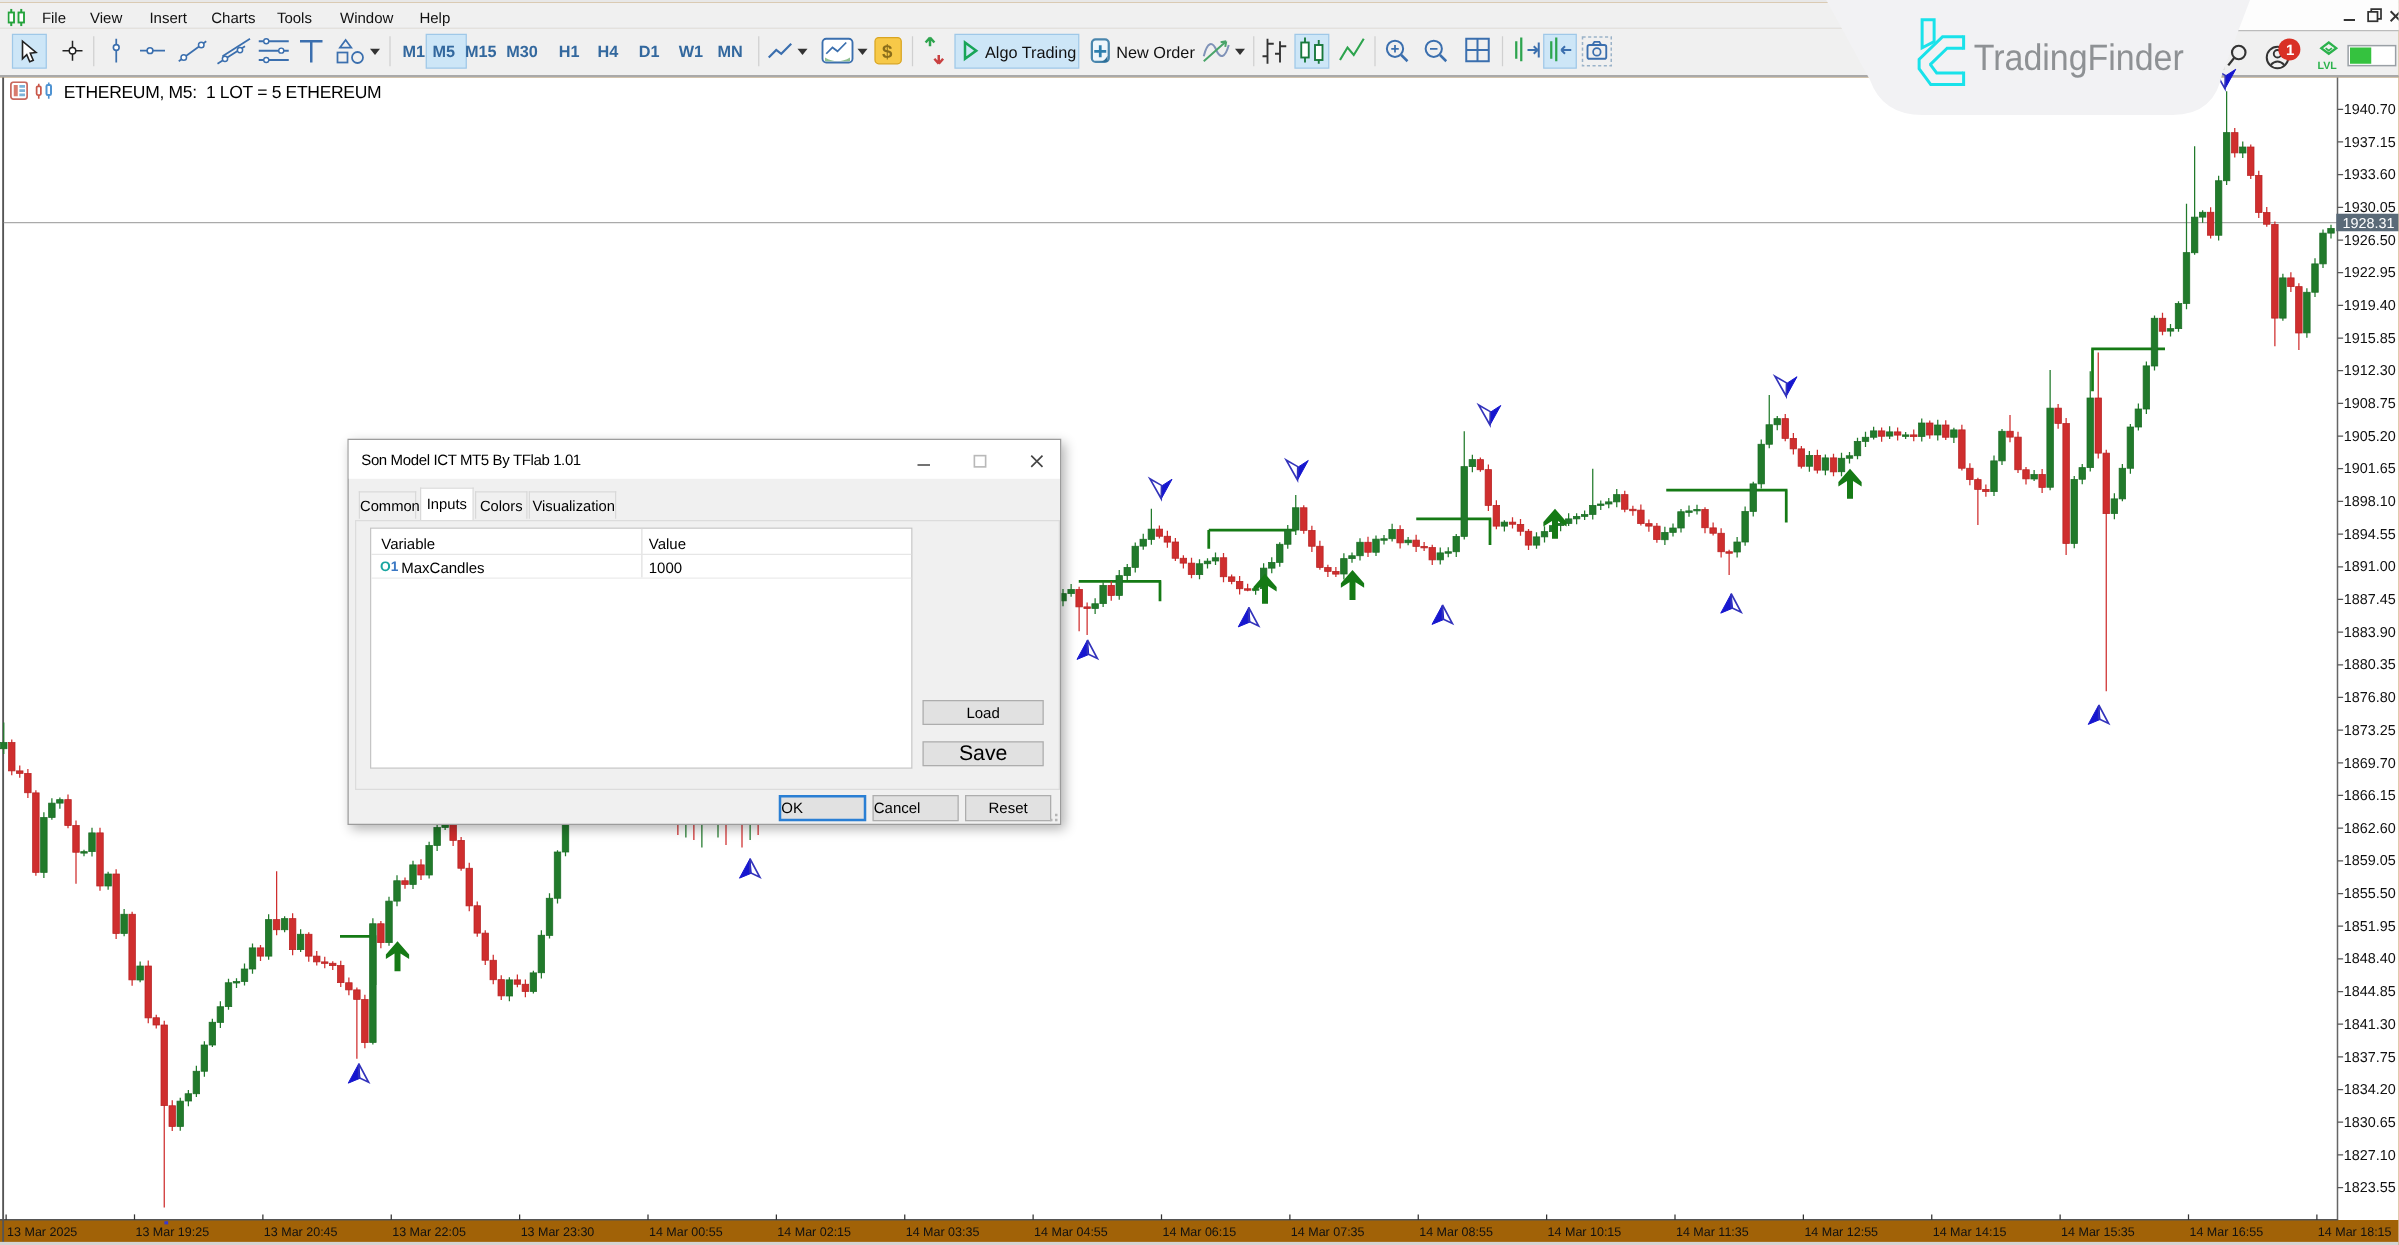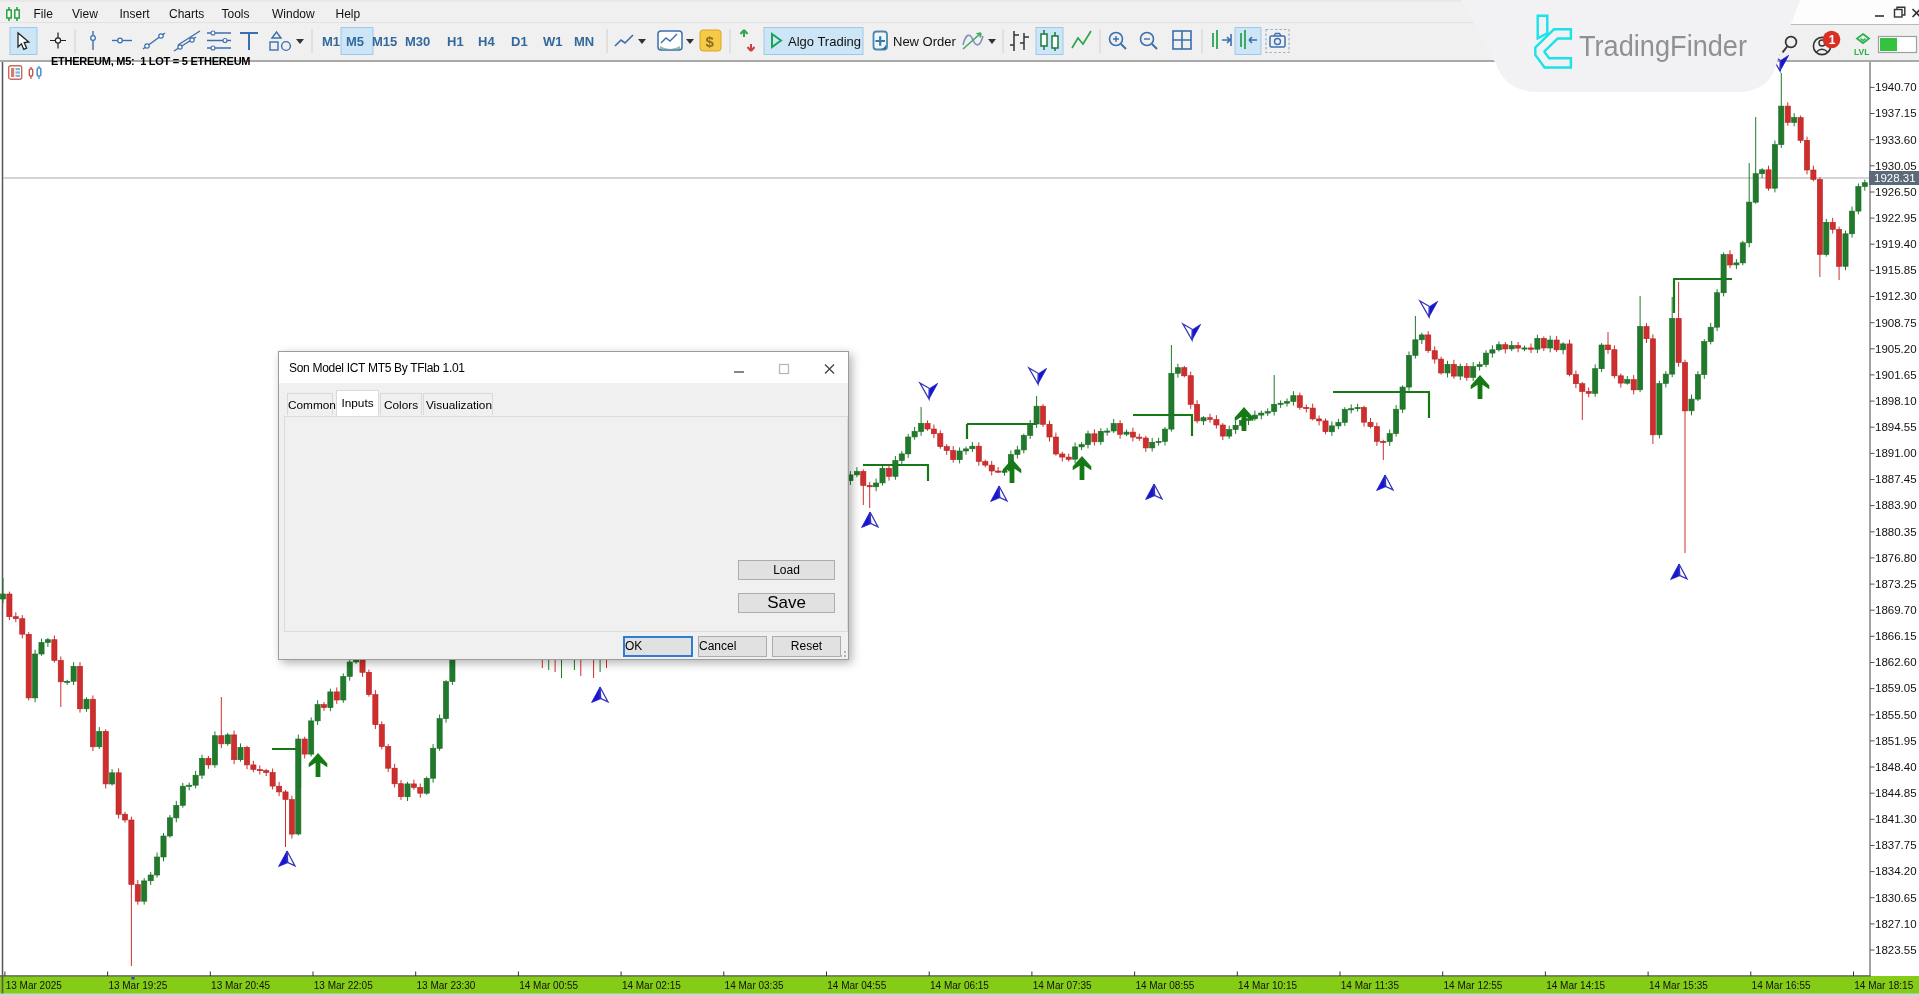--- a/index.html
+++ b/index.html
@@ -1,16 +1,16 @@
 <!DOCTYPE html>
 <html><head><meta charset="utf-8"><style>
 *{margin:0;padding:0;box-sizing:border-box}
 html,body{width:1919px;height:996px;overflow:hidden}
 body{font-family:"Liberation Sans",sans-serif;background:#fff}
-#root{position:relative;width:1919px;height:996px;background:#84cc16}
+#root{position:relative;width:1919px;height:996px;background:#a16207}
 .abs{position:absolute}
 </style></head><body>
 <div id="root">
     <div class="abs" style="left:0;top:0;width:1919px;height:2px;background:#e8e8e8"></div>
     <div class="abs" style="left:0;top:2px;width:1919px;height:21px;background:#f0f0f0;border-bottom:1px solid #e2e2e2"></div>
     <div class="abs" style="left:0;top:23px;width:1919px;height:38px;background:#f0f0f0"></div>
     <div class="abs" style="left:0;top:60px;width:1919px;height:2px;background:#a9a9a9"></div>
     <div class="abs" style="left:33.5px;top:6.5px;font-size:12px;color:#111">File</div>
     <div class="abs" style="left:72px;top:6.5px;font-size:12px;color:#111">View</div>
     <div class="abs" style="left:119.5px;top:6.5px;font-size:12px;color:#111">Insert</div>
@@ -472,21 +472,21 @@
 <rect x="0.7" y="0.7" width="13" height="13.5" rx="2" fill="#fff" stroke="#c96a5f" stroke-width="1.4"></rect>
 <rect x="3" y="3" width="3.2" height="9" fill="#d87c6e"></rect>
 <rect x="7.5" y="3" width="4.5" height="2.2" fill="#7fb3d8"></rect>
 <rect x="7.5" y="6.4" width="4.5" height="2.2" fill="#7fb3d8"></rect>
 <rect x="7.5" y="9.8" width="4.5" height="2.2" fill="#7fb3d8"></rect>
 <path d="M23,2v12" stroke="#c9574a" stroke-width="1.3"></path>
 <rect x="21.3" y="4" width="3.4" height="7" rx="1" fill="#fff" stroke="#c9574a" stroke-width="1.4"></rect>
 <path d="M31,1v13" stroke="#4f93d2" stroke-width="1.3"></path>
 <rect x="29.2" y="3" width="3.6" height="8" rx="1" fill="#fff" stroke="#4f93d2" stroke-width="1.6"></rect>
 </svg>
-    <div class="abs" style="left:51px;top:55px;font-size:11px;font-weight:bold;color:#000;letter-spacing:-0.25px">ETHEREUM, M5:&nbsp; 1 LOT = 5 ETHEREUM</div>
+    <div class="abs" style="left:51px;top:65px;font-size:14px;font-weight:normal;color:#000;letter-spacing:-0.25px">ETHEREUM, M5:&nbsp; 1 LOT = 5 ETHEREUM</div>
     <svg class="abs" style="left:0;top:0" width="1300" height="58" viewBox="0 0 1300 58">
       <rect x="10" y="27.5" width="27" height="27" fill="#cde6f7" stroke="#9fc8e8" stroke-width="1"></rect>
       <path d="M18,33 l0,14 3.4,-3.2 2.4,5.6 2.8,-1.2 -2.4,-5.6 4.6,-0.6 Z" fill="#fff" stroke="#222" stroke-width="1.3"></path>
       <path d="M50,40.5h16M58,32.5v16" stroke="#222" stroke-width="1.2"></path>
       <circle cx="58" cy="40.5" r="2.6" fill="#fff" stroke="#222" stroke-width="1.2"></circle>
       <path d="M75,29v24" stroke="#d0d0d0" stroke-width="1"></path>
       <path d="M93,31v19" stroke="#3b6fae" stroke-width="1.4"></path>
       <circle cx="93" cy="38" r="2.3" fill="#fff" stroke="#3b6fae" stroke-width="1.3"></circle>
       <path d="M112,40.5h20" stroke="#3b6fae" stroke-width="1.4"></path>
       <circle cx="120" cy="40.5" r="2.3" fill="#fff" stroke="#3b6fae" stroke-width="1.3"></circle>
@@ -604,20 +604,30 @@
   <rect x="50.5" y="2.5" width="9" height="9" fill="none" stroke="#b9b9b9" stroke-width="1.3"></rect>
   <path d="M96,2.5 l9,9 m0,-9 l-9,9" stroke="#444" stroke-width="1.3"></path>
  </svg>
  <div class="abs" style="left:0px;top:38px;font-size:11.8px;color:#000">
   <div class="abs" style="left:8px;top:3px;width:46px;height:22px;background:#f0f0f0;border:1px solid #d9d9d9;border-bottom:none;text-align:center;line-height:22px">Common</div>
   <div class="abs" style="left:57px;top:0;width:43px;height:26px;background:#fff;border:1px solid #d9d9d9;border-bottom:none;text-align:center;line-height:24px">Inputs</div>
   <div class="abs" style="left:101px;top:3px;width:42px;height:22px;background:#f0f0f0;border:1px solid #d9d9d9;border-bottom:none;text-align:center;line-height:22px">Colors</div>
   <div class="abs" style="left:144px;top:3px;width:70px;height:22px;background:#f0f0f0;border:1px solid #d9d9d9;border-bottom:none;text-align:right;line-height:22px">Visualization</div>
  </div>
  <div class="abs" style="left:5px;top:63.5px;width:564px;height:216px;background:#f0f0f0;border:1px solid #dcdcdc"></div>
+ <div class="abs" style="left:17px;top:69.5px;width:434px;height:193px;background:#fff;border:1px solid #c5c5c5">
+  <div class="abs" style="left:8px;top:5px;font-size:12px;color:#000">Variable</div>
+  <div class="abs" style="left:222px;top:5px;font-size:12px;color:#000">Value</div>
+  <div class="abs" style="left:216px;top:0;width:1px;height:39px;background:#e0e0e0"></div>
+  <div class="abs" style="left:0;top:20.5px;width:100%;height:1px;background:#e6e6e6"></div>
+  <div class="abs" style="left:7px;top:25px;font-size:11px;font-weight:bold"><span style="color:#18a5a0">O</span><span style="color:#3b78c4">1</span></div>
+  <div class="abs" style="left:24px;top:24.5px;font-size:12px;color:#000">MaxCandles</div>
+  <div class="abs" style="left:222px;top:24.5px;font-size:12px;color:#000">1000</div>
+  <div class="abs" style="left:0;top:39.5px;width:100%;height:1px;background:#ececec"></div>
+ </div>
  <div class="abs" style="left:459px;top:208px;width:97px;height:20px;background:#e1e1e1;border:1px solid #adadad;text-align:center;font-size:12px;line-height:18px">Load</div>
  <div class="abs" style="left:459px;top:241px;width:97px;height:20px;background:#e1e1e1;border:1px solid #adadad;text-align:center;font-size:17px;line-height:18px">Save</div>
  <div class="abs" style="left:344px;top:284px;width:70px;height:21px;background:#e1e1e1;border:2px solid #2a7fd4;text-align:left;font-size:12px;line-height:17px">OK</div>
  <div class="abs" style="left:419px;top:284px;width:69px;height:21px;background:#e1e1e1;border:1px solid #adadad;text-align:left;font-size:12px;line-height:19px">Cancel</div>
  <div class="abs" style="left:493px;top:284px;width:69px;height:21px;background:#e1e1e1;border:1px solid #adadad;text-align:center;font-size:12px;line-height:19px">Reset</div>
  <svg class="abs" style="right:1px;bottom:1px" width="10" height="10">
         <g fill="#b5b5b5">
           <rect x="7" y="7" width="2" height="2"></rect>
           <rect x="7" y="3" width="2" height="2"></rect>
           <rect x="3" y="7" width="2" height="2"></rect>

